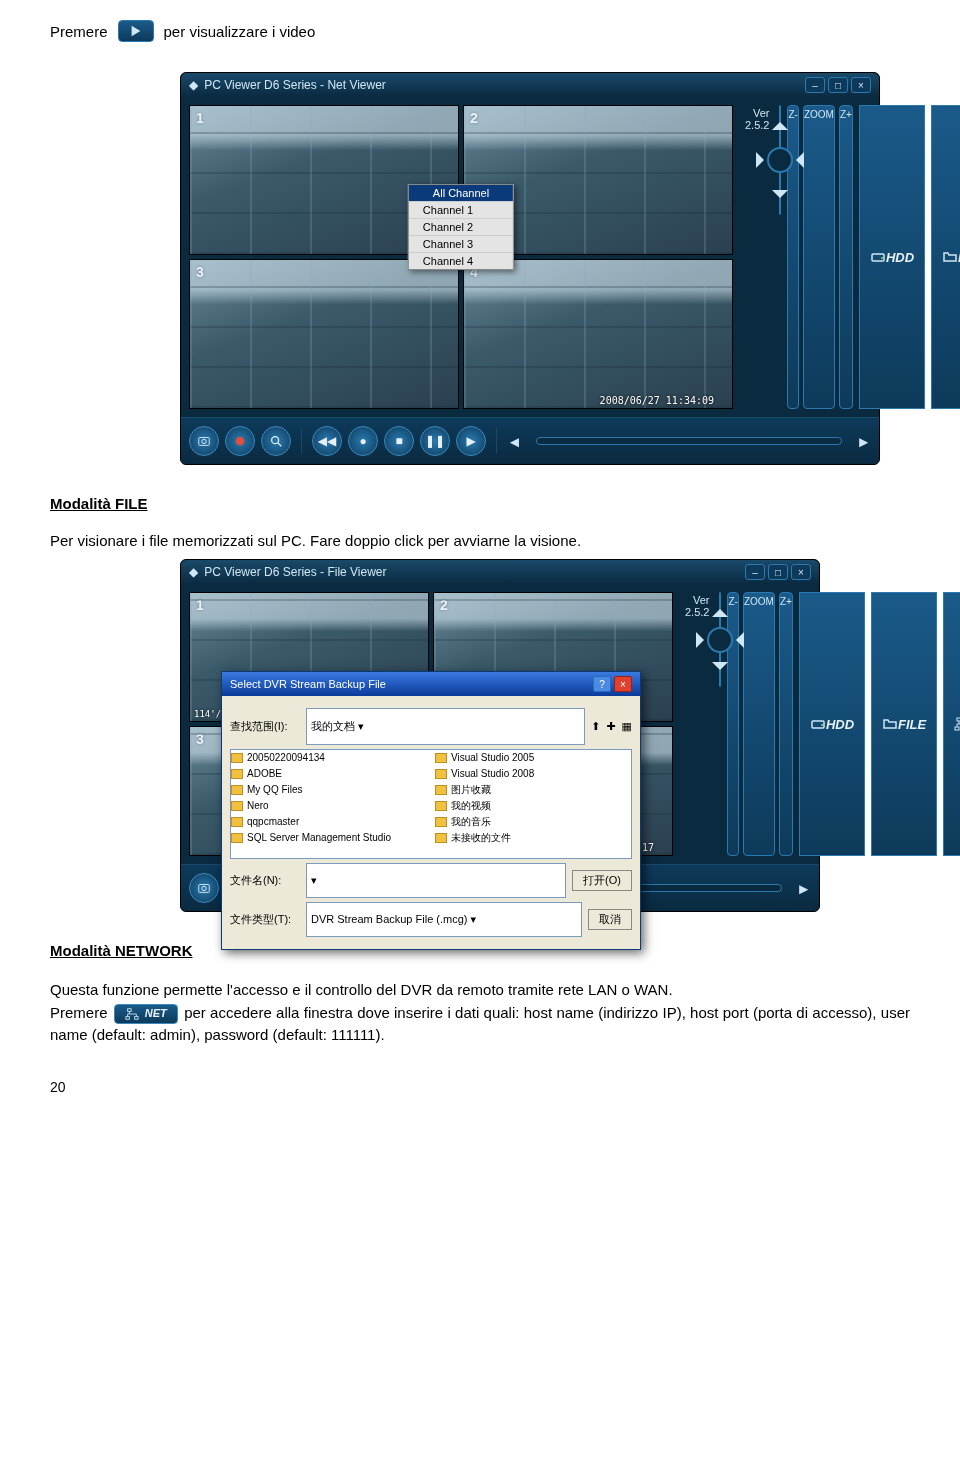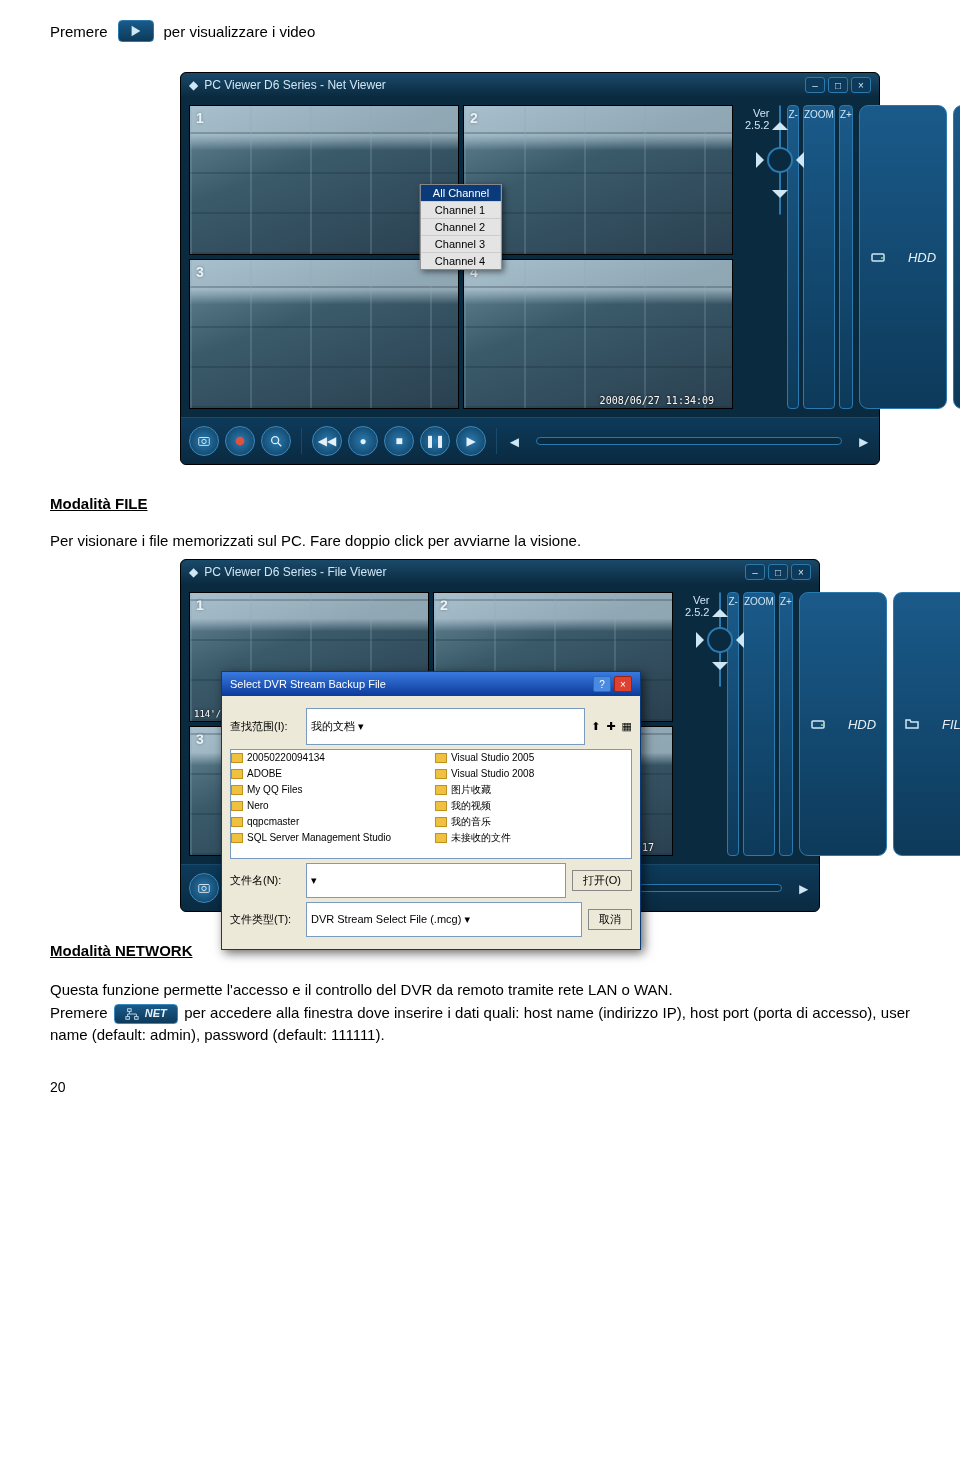--- a/index.html
+++ b/index.html
@@ -58,21 +58,21 @@
       repeating-linear-gradient(0deg,rgba(20,40,50,.25) 0 2px,transparent 2px 40px),
       linear-gradient(180deg,rgba(230,245,255,.5) 0 20%,transparent 30%);
   }
   .timestamp {position:absolute;bottom:2px;right:18px;color:#fff;font-size:10px;
     text-shadow:0 0 3px #000;font-family:monospace;z-index:5;}
   .ctx-menu{
     position:absolute; top:40%; left:50%; transform:translate(-50%,-50%);
     background:#e4e4e4;border:1px solid #888; font-size:11px; z-index:10;
     box-shadow:2px 2px 6px rgba(0,0,0,.5);
   }
-  .ctx-menu .hdr{background:#0a3a7a;color:#fff;padding:2px 12px;}
+  .ctx-menu .hdr{background:#0a3a7a;color:#fff;padding:2px 24px;}
   .ctx-menu .itm{padding:2px 14px;border-top:1px solid #ccc;color:#000;}
   .sidepanel{width:130px;display:flex;flex-direction:row;gap:6px;}
   .ver{color:#cfe6f5;font-size:11px;text-align:right;padding:2px 4px;}
   .ptz{
     height:110px;border:1px solid #2a7ab0;border-radius:6px;
     background:radial-gradient(#1a5a8a,#0a2a40);
     position:relative;
   }
   .ptz .arrows{position:absolute;inset:0;}
   .ptz .arr{position:absolute;width:0;height:0;border:8px solid transparent;}
@@ -80,22 +80,22 @@
   .ptz .dn{bottom:8px;left:50%;margin-left:-8px;border-top-color:#cfe6f5;}
   .ptz .lf{left:8px;top:50%;margin-top:-8px;border-right-color:#cfe6f5;}
   .ptz .rt{right:8px;top:50%;margin-top:-8px;border-left-color:#cfe6f5;}
   .ptz .cen{position:absolute;top:50%;left:50%;width:26px;height:26px;margin:-13px;
     border:2px solid #2a7ab0;border-radius:50%;background:#0a2a40;}
   .zoomrow{display:flex;gap:4px;}
   .zoomrow .zbtn{flex:1;background:linear-gradient(#1a5a8a,#0d3a5a);border:1px solid #2a7ab0;
     border-radius:4px;color:#cfe6f5;font-size:10px;text-align:center;padding:3px 0;}
   .bigbtn{
     background:linear-gradient(#1a5a8a,#0d3a5a);border:1px solid #2a7ab0;
-    border-radius:9px;color:#e6f0f5;font-size:13px;font-style:italic;font-weight:normal;
-    display:flex;align-items:center;gap:22px;padding:4px 10px;
+    border-radius:0;color:#e6f0f5;font-size:13px;font-style:italic;font-weight:bold;
+    display:flex;align-items:center;gap:0;padding:4px 10px;
   }
   .bigbtn svg{width:16px;height:16px;}
   .toolbar{display:flex;align-items:center;gap:6px;
     background:linear-gradient(#0d3a5a,#0a2a40);
     padding:8px;border-radius:0 0 6px 6px;border-top:1px solid #1a4a6a;}
   .tbtn{width:30px;height:30px;border-radius:50%;
     background:radial-gradient(#2a7ab0,#0d3a5a);
     border:1px solid #3a8ac0;display:flex;align-items:center;justify-content:center;
     color:#e6f0f5;font-size:12px;}
   .tsep{width:1px;height:26px;background:#1a4a6a;margin:0 4px;}
@@ -347,21 +347,21 @@
                 </div>
             </div>
           </div>
           <div class="drow">
             <label>文件名(N):</label>
             <div class="sel" style="min-height:16px"> ▾</div>
             <div class="btn">打开(O)</div>
           </div>
           <div class="drow">
             <label>文件类型(T):</label>
-            <div class="sel"><span>DVR Stream Select File (.mcg)</span> ▾</div>
+            <div class="sel"><span>DVR Stream Backup File (.mcg)</span> ▾</div>
             <div class="btn">取消</div>
           </div>
         </div>
       </div>
     </div>
     <div class="sidepanel">
       <div class="ver">Ver 2.5.2</div>
       <div class="ptz" style="height:95px">
         <div class="arrows">
           <div class="arr up"></div>

